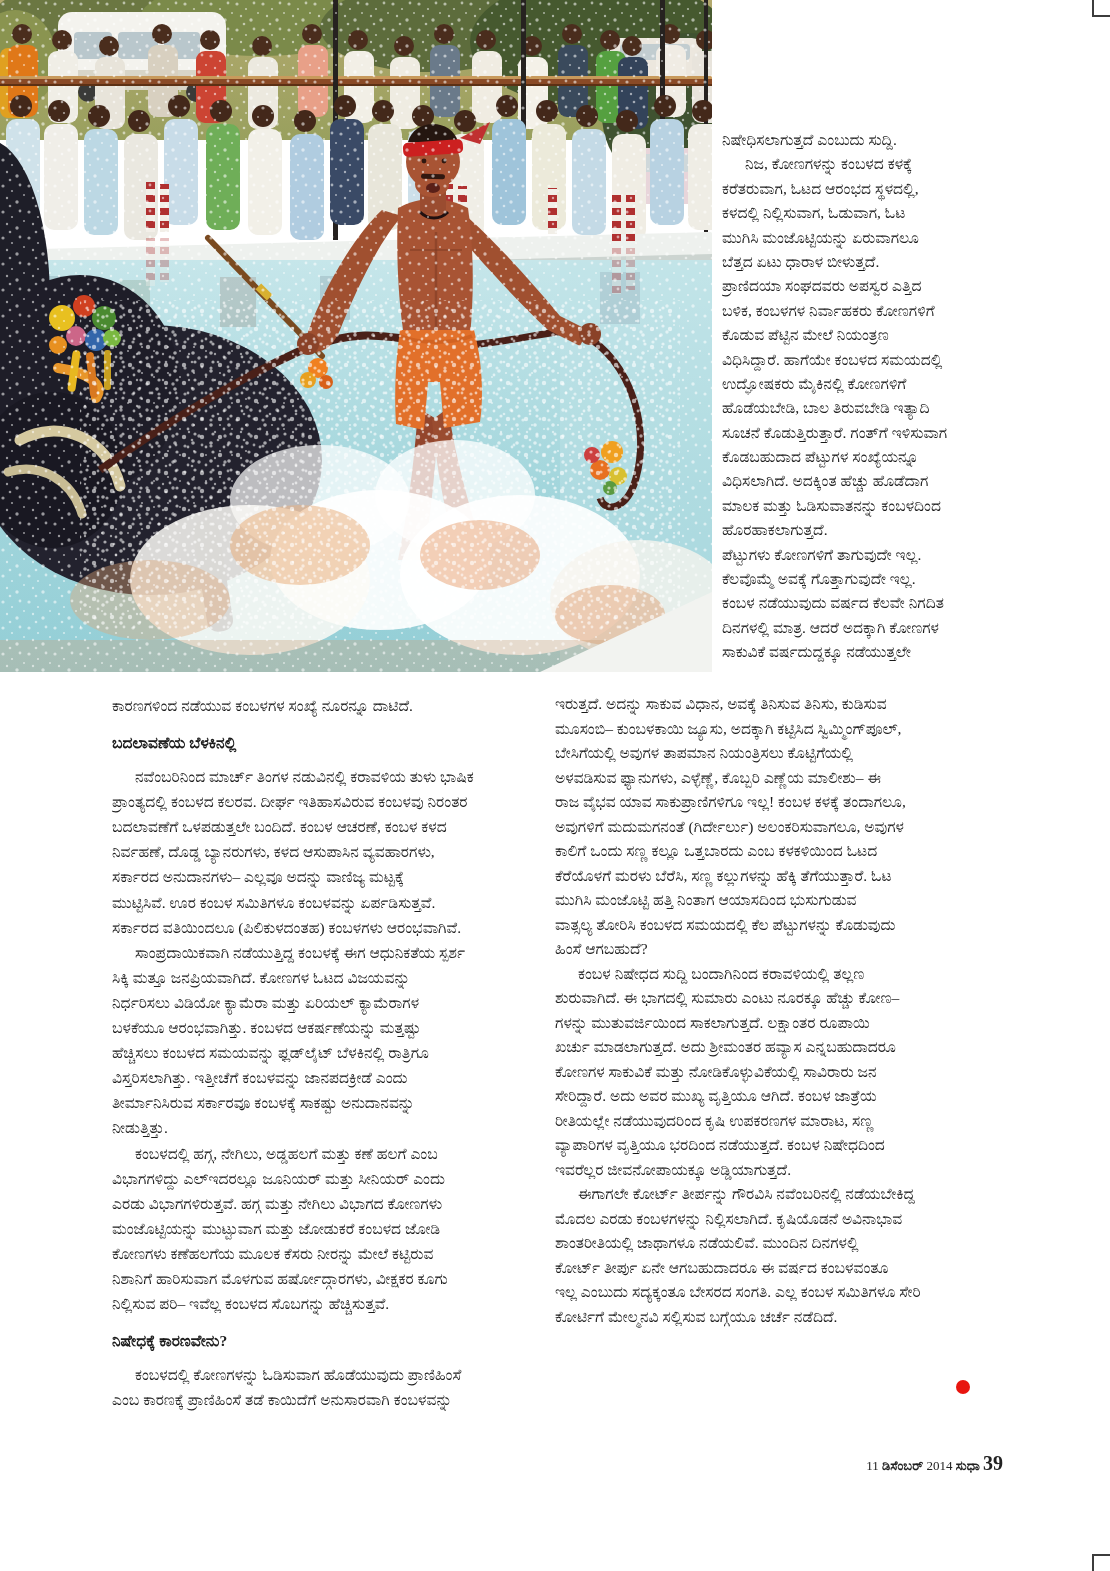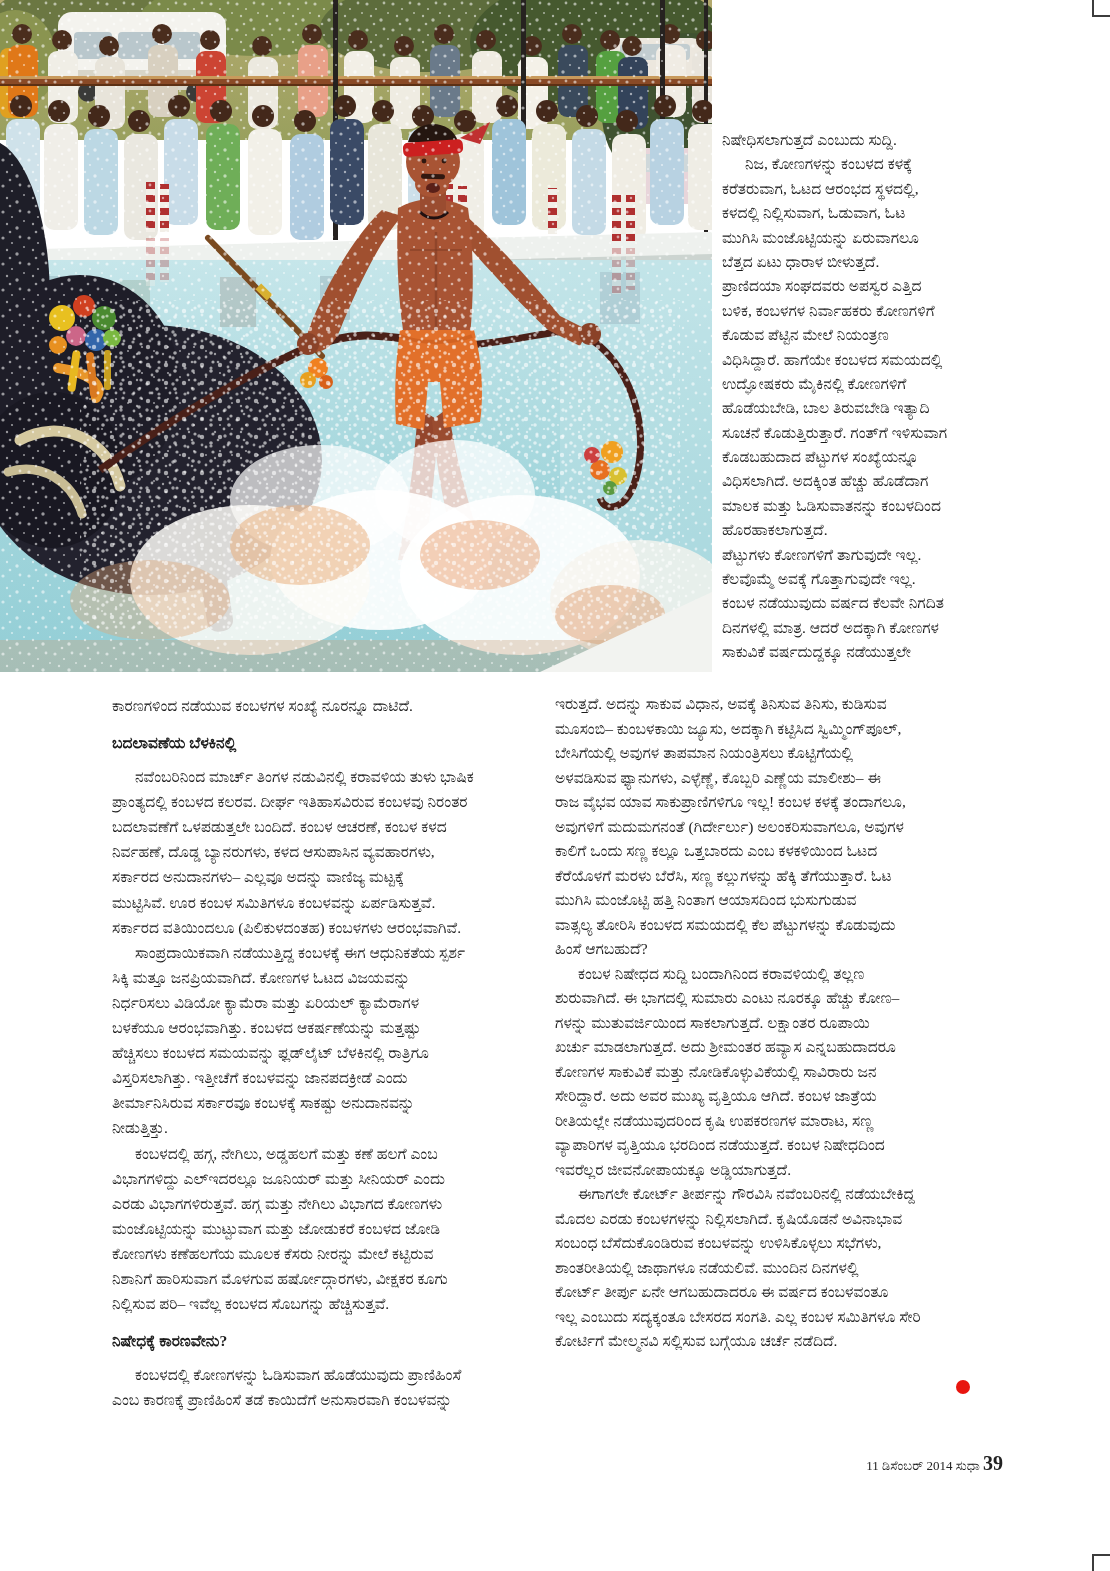--- a/index.html
+++ b/index.html
@@ -16,21 +16,21 @@
   #col-left{left:72px;top:693px;width:443px;margin-left:40px;}
   #col-left .line{height:25.1px;line-height:25.1px;}
   #col-wide{left:555px;top:692px;width:495px;font-family:Liberation Serif, serif;}
   #col-wide .line{height:24.5px;line-height:24.5px;}
   .indent{text-indent:23px;}
   .h1,.h2{font-weight:700;font-size:21.5px;height:auto !important;
           line-height:30px !important;padding:10px 0 6px;}
   
   #footer{position:absolute;left:0;top:1452px;right:107px;text-align:right;
           font-size:13px;color:#222;}
-  #footer .f-bold{font-weight:400;margin-top:22px;}
+  #footer .f-bold{font-weight:700;margin-top:22px;}
   #footer .f-page{font-weight:700;font-size:20px;}
   
   #end-dot{position:absolute;left:956px;top:1380px;width:14px;height:14px;
            border-radius:50%;background:#e8150f;}
   
   #corner-tr{position:absolute;left:1092px;top:0;width:18px;height:15px;
              border-left:2px solid #3c3c3c;border-bottom:2px solid #3c3c3c;}
   #corner-br{position:absolute;left:1092px;top:1554px;width:18px;height:16px;
              border-left:2px solid #3c3c3c;border-top:2px solid #3c3c3c;}
 </style>
@@ -380,21 +380,20 @@
       <div class="line">ಶುರುವಾಗಿದೆ. ಈ ಭಾಗದಲ್ಲಿ ಸುಮಾರು ಎಂಟು ನೂರಕ್ಕೂ ಹೆಚ್ಚು ಕೋಣ–</div>
       <div class="line">ಗಳನ್ನು ಮುತುವರ್ಜಿಯಿಂದ ಸಾಕಲಾಗುತ್ತದೆ.  ಲಕ್ಷಾಂತರ ರೂಪಾಯಿ</div>
       <div class="line">ಖರ್ಚು ಮಾಡಲಾಗುತ್ತದೆ. ಅದು ಶ್ರೀಮಂತರ ಹವ್ಯಾಸ ಎನ್ನಬಹುದಾದರೂ</div>
       <div class="line">ಕೋಣಗಳ ಸಾಕುವಿಕೆ ಮತ್ತು ನೋಡಿಕೊಳ್ಳುವಿಕೆಯಲ್ಲಿ ಸಾವಿರಾರು ಜನ</div>
       <div class="line">ಸೇರಿದ್ದಾರೆ. ಅದು ಅವರ ಮುಖ್ಯ ವೃತ್ತಿಯೂ ಆಗಿದೆ. ಕಂಬಳ ಜಾತ್ರೆಯ</div>
       <div class="line">ರೀತಿಯಲ್ಲೇ ನಡೆಯುವುದರಿಂದ ಕೃಷಿ ಉಪಕರಣಗಳ ಮಾರಾಟ, ಸಣ್ಣ</div>
       <div class="line">ವ್ಯಾಪಾರಿಗಳ ವೃತ್ತಿಯೂ ಭರದಿಂದ ನಡೆಯುತ್ತದೆ. ಕಂಬಳ ನಿಷೇಧದಿಂದ</div>
       <div class="line">ಇವರೆಲ್ಲರ ಜೀವನೋಪಾಯಕ್ಕೂ ಅಡ್ಡಿಯಾಗುತ್ತದೆ.</div>
       <div class="line indent">ಈಗಾಗಲೇ ಕೋರ್ಟ್ ತೀರ್ಪನ್ನು ಗೌರವಿಸಿ ನವೆಂಬರಿನಲ್ಲಿ ನಡೆಯಬೇಕಿದ್ದ</div>
       <div class="line">ಮೊದಲ ಎರಡು ಕಂಬಳಗಳನ್ನು ನಿಲ್ಲಿಸಲಾಗಿದೆ. ಕೃಷಿಯೊಡನೆ ಅವಿನಾಭಾವ</div>
-      <div class="line">ಸಂಬಂಧ ಬೆಸೆದುಕೊಂಡಿರುವ ಕಂಬಳವನ್ನು ಉಳಿಸಿಕೊಳ್ಳಲು ಸಭೆಗಳು,</div>
       <div class="line">ಶಾಂತರೀತಿಯಲ್ಲಿ ಜಾಥಾಗಳೂ ನಡೆಯಲಿವೆ. ಮುಂದಿನ ದಿನಗಳಲ್ಲಿ</div>
       <div class="line">ಕೋರ್ಟ್ ತೀರ್ಪು ಏನೇ ಆಗಬಹುದಾದರೂ ಈ ವರ್ಷದ ಕಂಬಳವಂತೂ</div>
       <div class="line">ಇಲ್ಲ ಎಂಬುದು ಸದ್ಯಕ್ಕಂತೂ ಬೇಸರದ ಸಂಗತಿ. ಎಲ್ಲ ಕಂಬಳ ಸಮಿತಿಗಳೂ ಸೇರಿ</div>
       <div class="line">ಕೋರ್ಟಿಗೆ ಮೇಲ್ಮನವಿ ಸಲ್ಲಿಸುವ ಬಗ್ಗೆಯೂ ಚರ್ಚೆ ನಡೆದಿದೆ.</div>
     </div>
 
   <div id="end-dot"></div>
 
   <div id="footer">
     <span>11</span>

